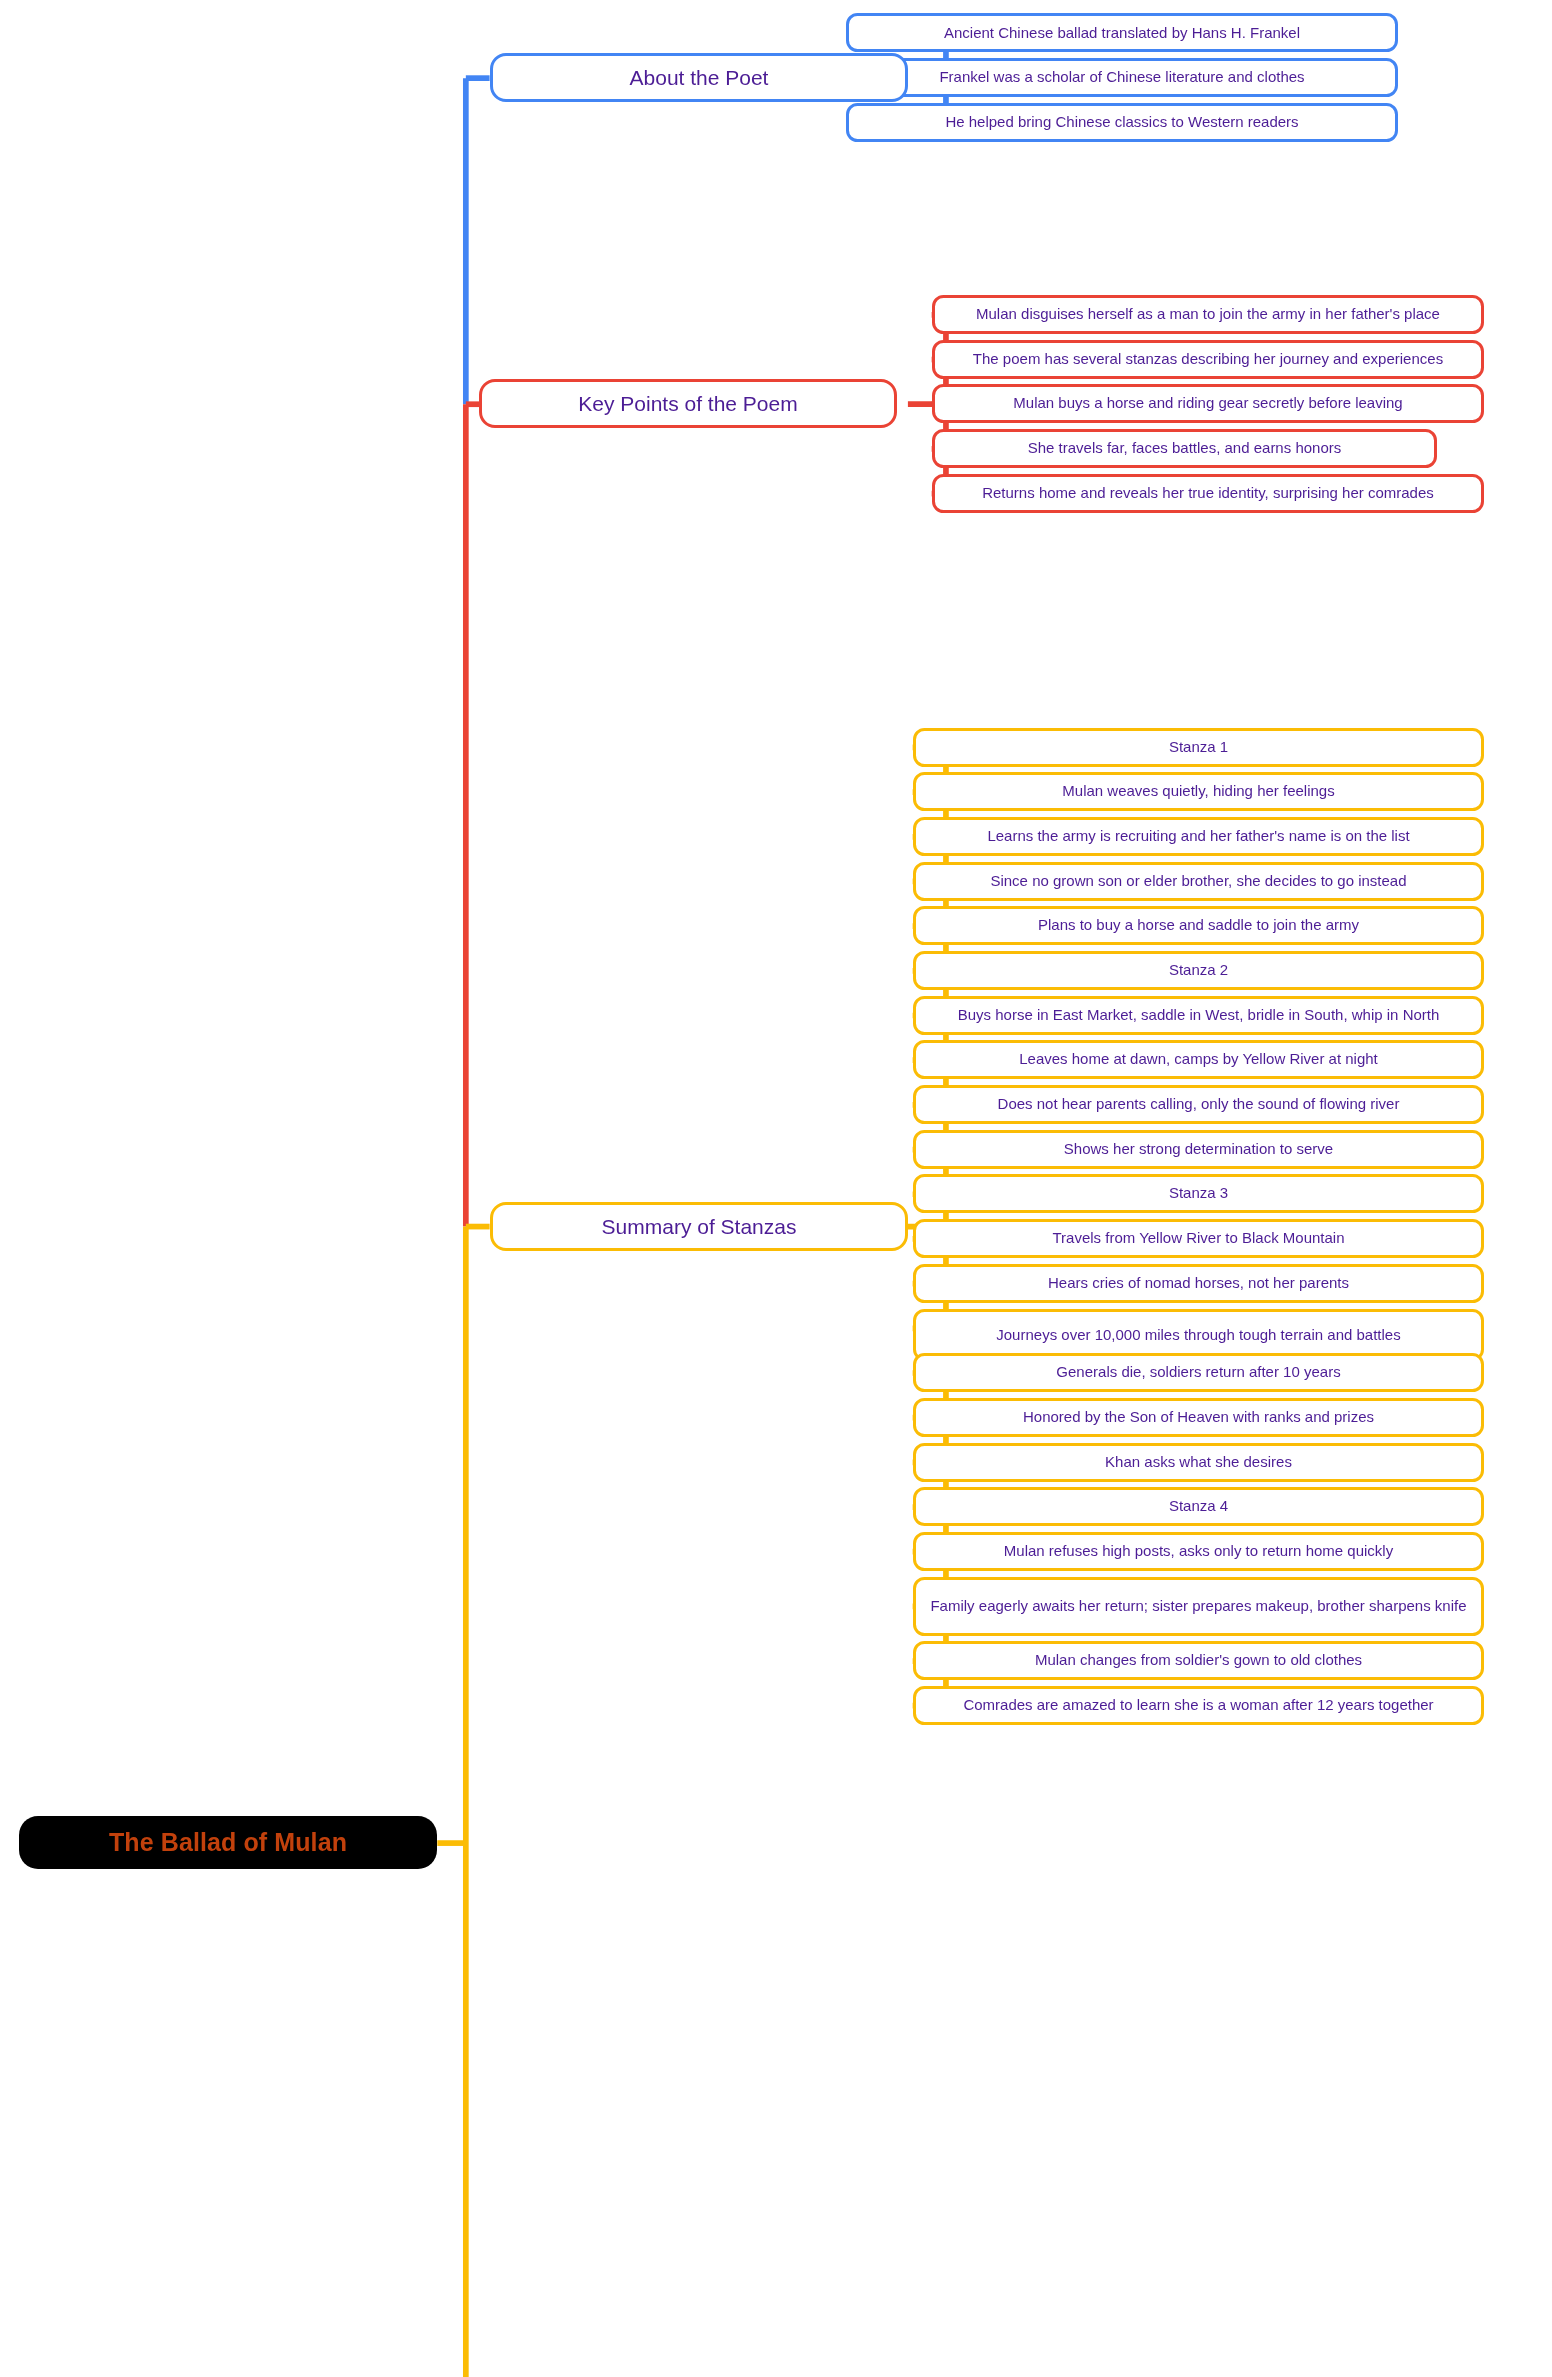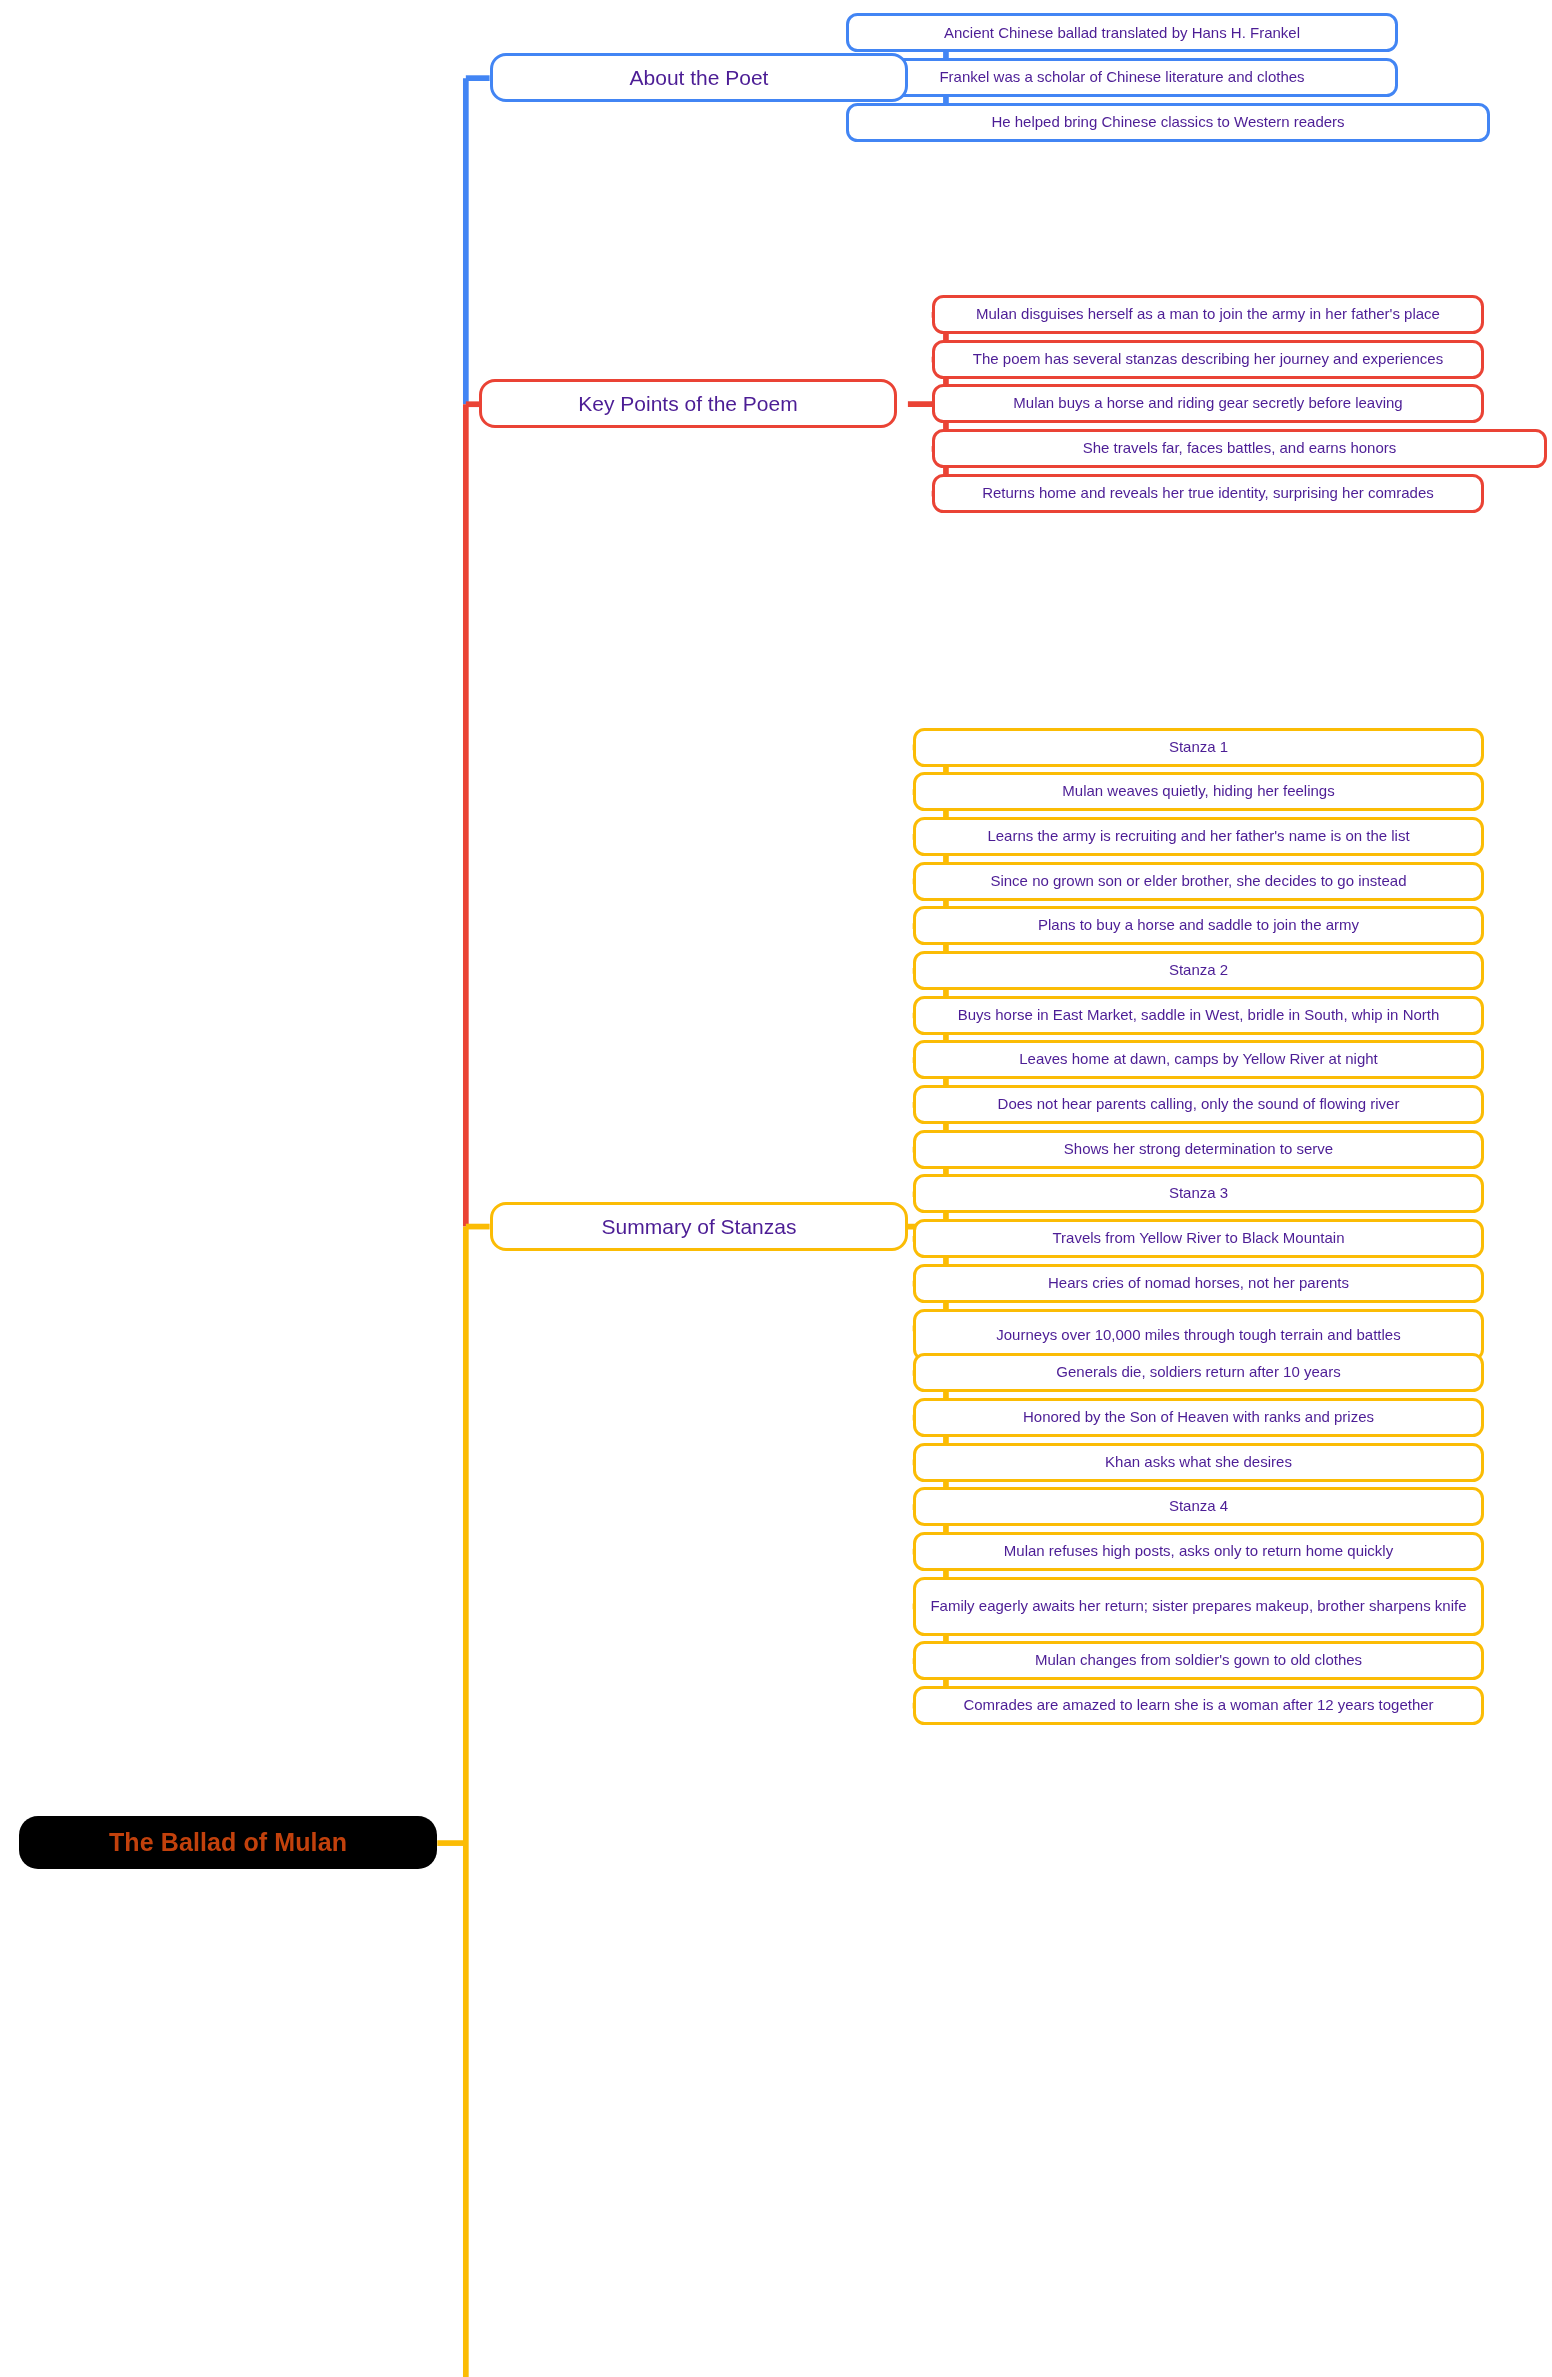--- a/index.html
+++ b/index.html
@@ -114,26 +114,26 @@
       <path d="M980 2579 L980 5333" stroke="#FBBC05" stroke-width="12" fill="none" stroke-linecap="butt"></path>
       <path d="M980 2579 L1030 2579" stroke="#FBBC05" stroke-width="12" fill="none" stroke-linecap="butt"></path>
       <path d="M980 5333 L980 6555" stroke="#34A853" stroke-width="12" fill="none" stroke-linecap="butt"></path>
       <path d="M980 5333 L1030 5333" stroke="#34A853" stroke-width="12" fill="none" stroke-linecap="butt"></path>
       <path d="M980 6555 L1030 6555" stroke="#9AA0A6" stroke-width="12" fill="none" stroke-linecap="butt"></path>
       <path d="M920 3876 L980 3876" stroke="#FBBC05" stroke-width="12" fill="none" stroke-linecap="butt"></path>
     </svg>
 <div class="node root" style="left: 19px; top: 1816px; width: 418px; height: 53px;">The Ballad of Mulan</div>
     <div class="node b2 c-blue" style="left: 846px; top: 13.3px; width: 552px; height: 39px;">Ancient Chinese ballad translated by Hans H. Frankel</div>
     <div class="node b2 c-blue" style="left: 846px; top: 58px; width: 552px; height: 39px;">Frankel was a scholar of Chinese literature and clothes</div>
-    <div class="node b2 c-blue" style="left: 846px; top: 103px; width: 644px; height: 39px;">He helped bring Chinese classics to Western readers</div>
+    <div class="node b2 c-blue" style="left: 846px; top: 103px; width: 552px; height: 39px;">He helped bring Chinese classics to Western readers</div>
     <div class="node b1 c-blue" style="left: 490px; top: 53px; width: 418px; height: 49px;">About the Poet</div>
     <div class="node b2 c-red" style="left: 932px; top: 295px; width: 552px; height: 39px;">Mulan disguises herself as a man to join the army in her father's place</div>
     <div class="node b2 c-red" style="left: 932px; top: 340px; width: 552px; height: 39px;">The poem has several stanzas describing her journey and experiences</div>
     <div class="node b2 c-red" style="left: 932px; top: 384px; width: 552px; height: 39px;">Mulan buys a horse and riding gear secretly before leaving</div>
-    <div class="node b2 c-red" style="left: 932px; top: 429px; width: 615px; height: 39px;">She travels far, faces battles, and earns honors</div>
+    <div class="node b2 c-red" style="left: 932px; top: 429px; width: 505px; height: 39px;">She travels far, faces battles, and earns honors</div>
     <div class="node b2 c-red" style="left: 932px; top: 474px; width: 552px; height: 39px;">Returns home and reveals her true identity, surprising her comrades</div>
     <div class="node b1 c-red" style="left: 479px; top: 379px; width: 418px; height: 49px;">Key Points of the Poem</div>
     <div class="node b2 c-amber" style="left: 913px; top: 728px; width: 571px; height: 39px;">Stanza 1</div>
     <div class="node b2 c-amber" style="left: 913px; top: 772px; width: 571px; height: 39px;">Mulan weaves quietly, hiding her feelings</div>
     <div class="node b2 c-amber" style="left: 913px; top: 817px; width: 571px; height: 39px;">Learns the army is recruiting and her father's name is on the list</div>
     <div class="node b2 c-amber" style="left: 913px; top: 862px; width: 571px; height: 39px;">Since no grown son or elder brother, she decides to go instead</div>
     <div class="node b2 c-amber" style="left: 913px; top: 906px; width: 571px; height: 39px;">Plans to buy a horse and saddle to join the army</div>
     <div class="node b2 c-amber" style="left: 913px; top: 951px; width: 571px; height: 39px;">Stanza 2</div>
     <div class="node b2 c-amber" style="left: 913px; top: 996px; width: 571px; height: 39px;">Buys horse in East Market, saddle in West, bridle in South, whip in North</div>
     <div class="node b2 c-amber" style="left: 913px; top: 1040px; width: 571px; height: 39px;">Leaves home at dawn, camps by Yellow River at night</div>

